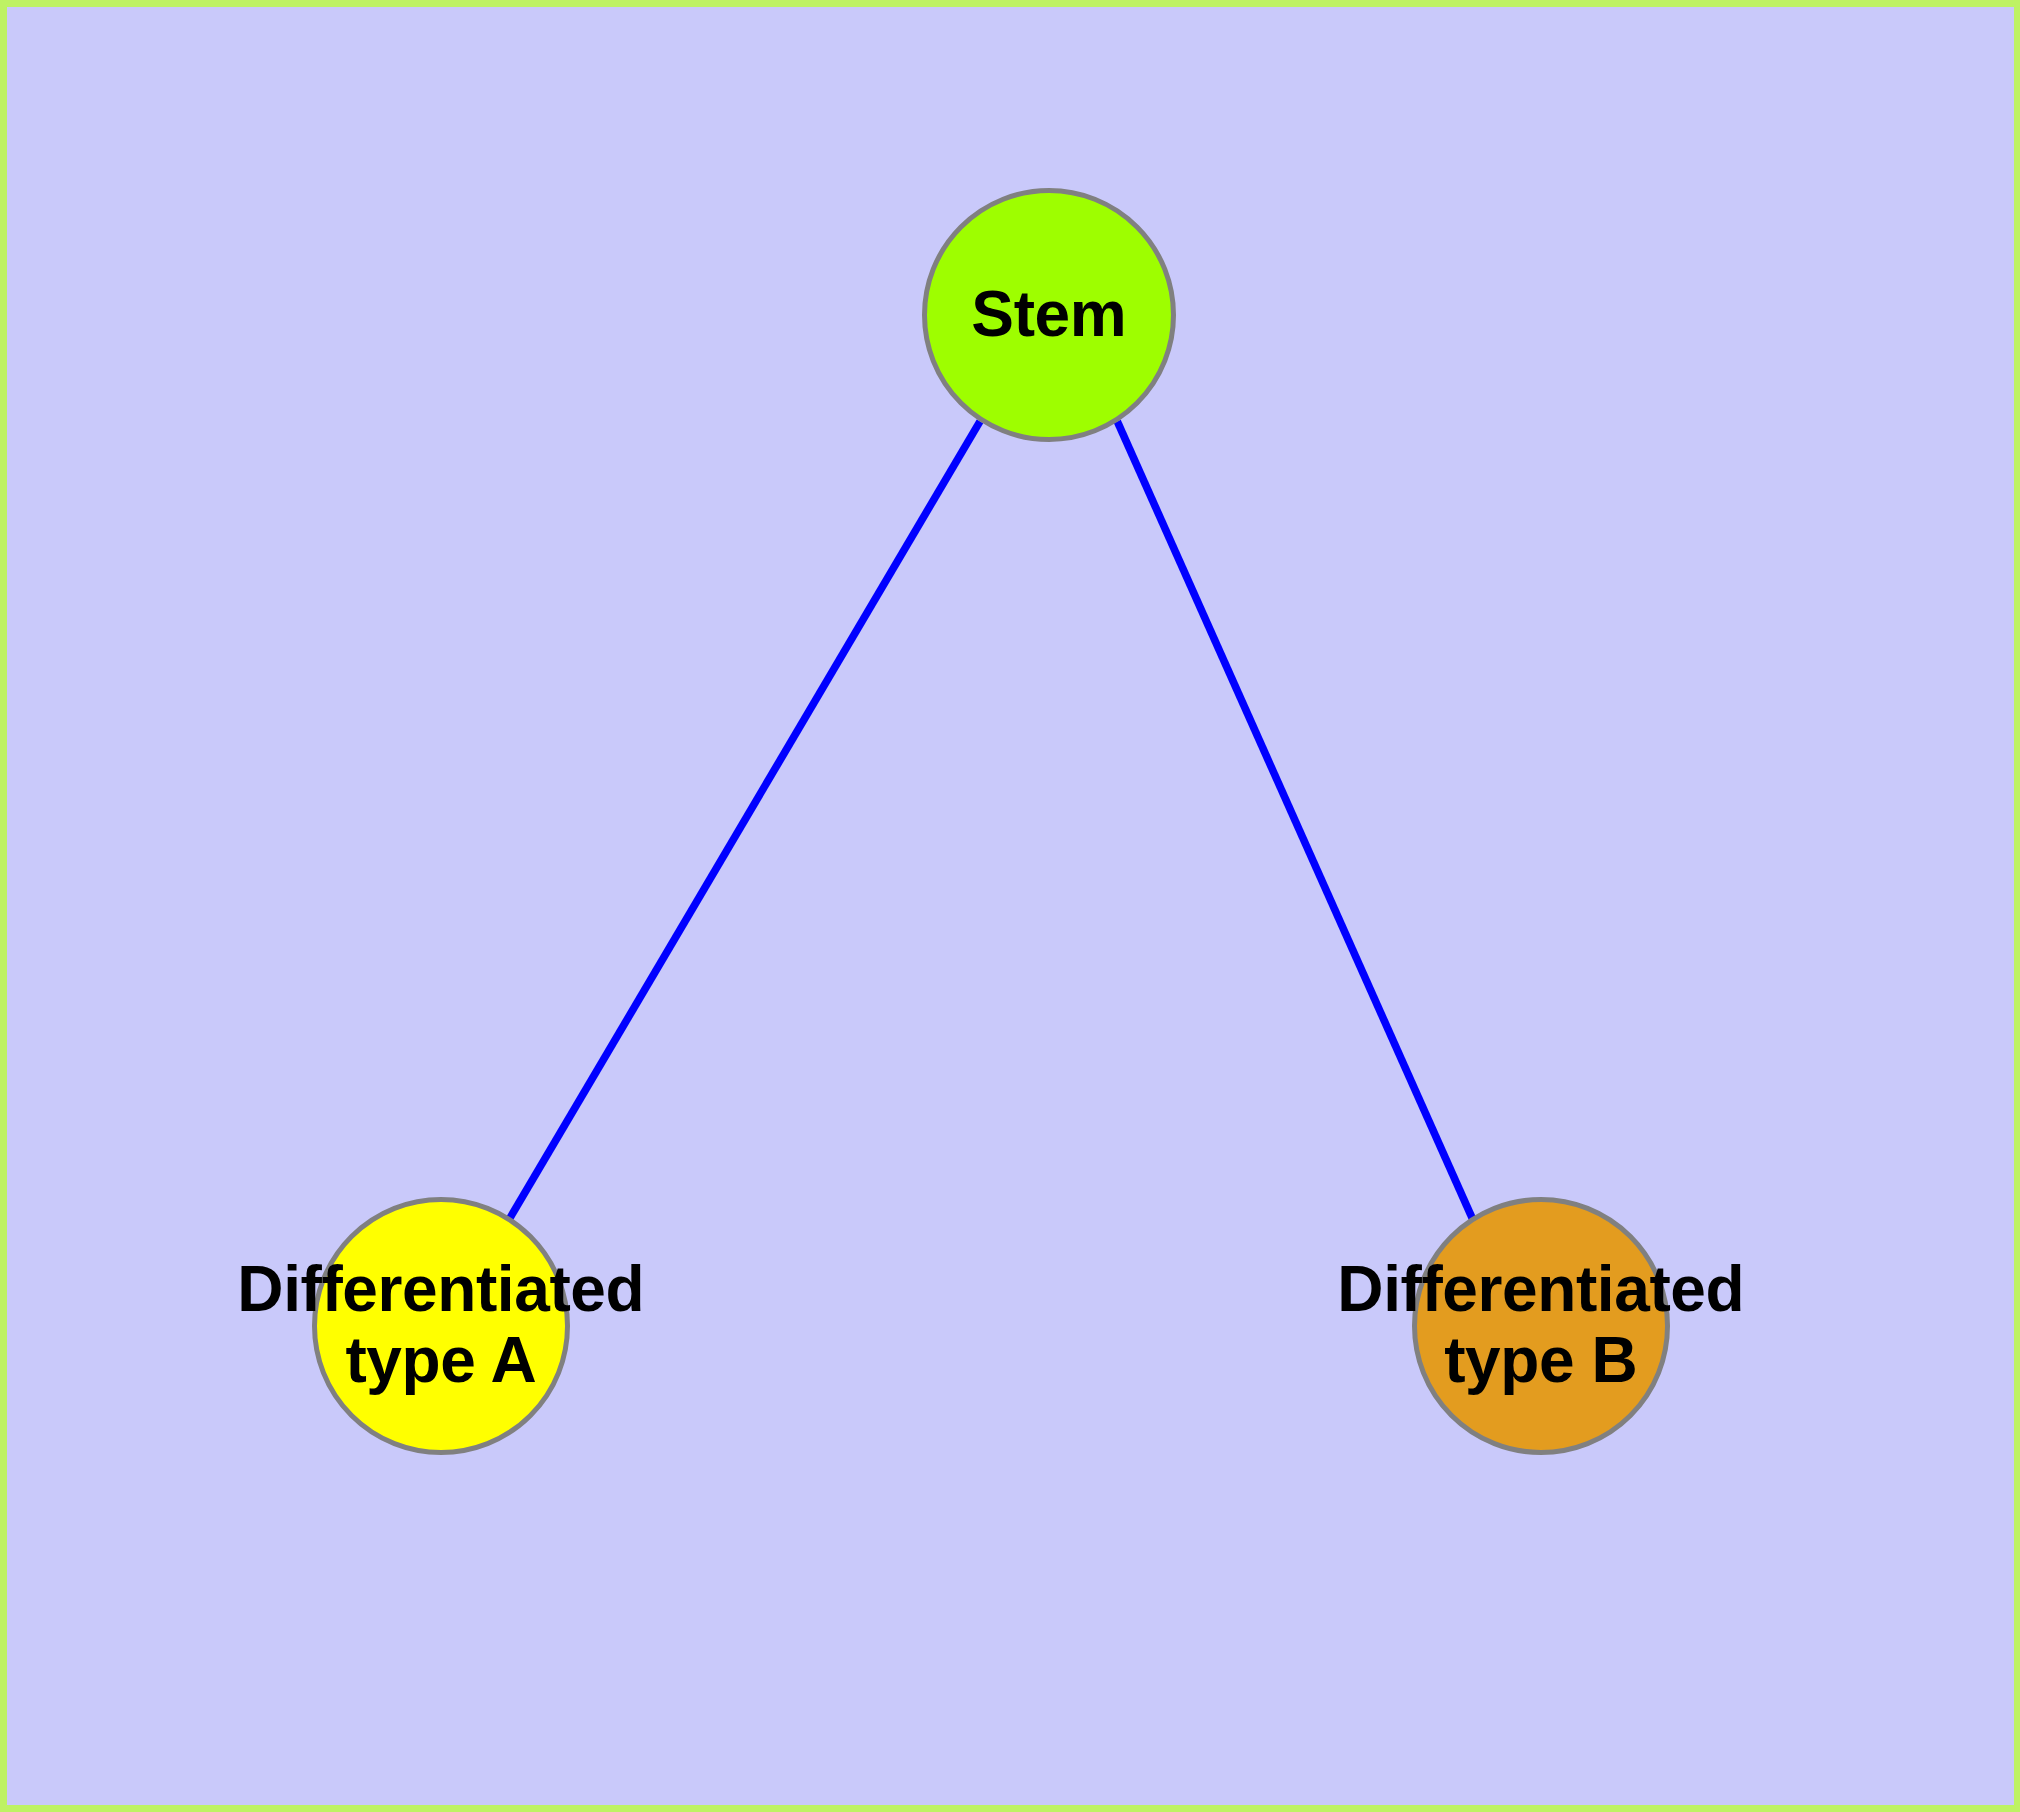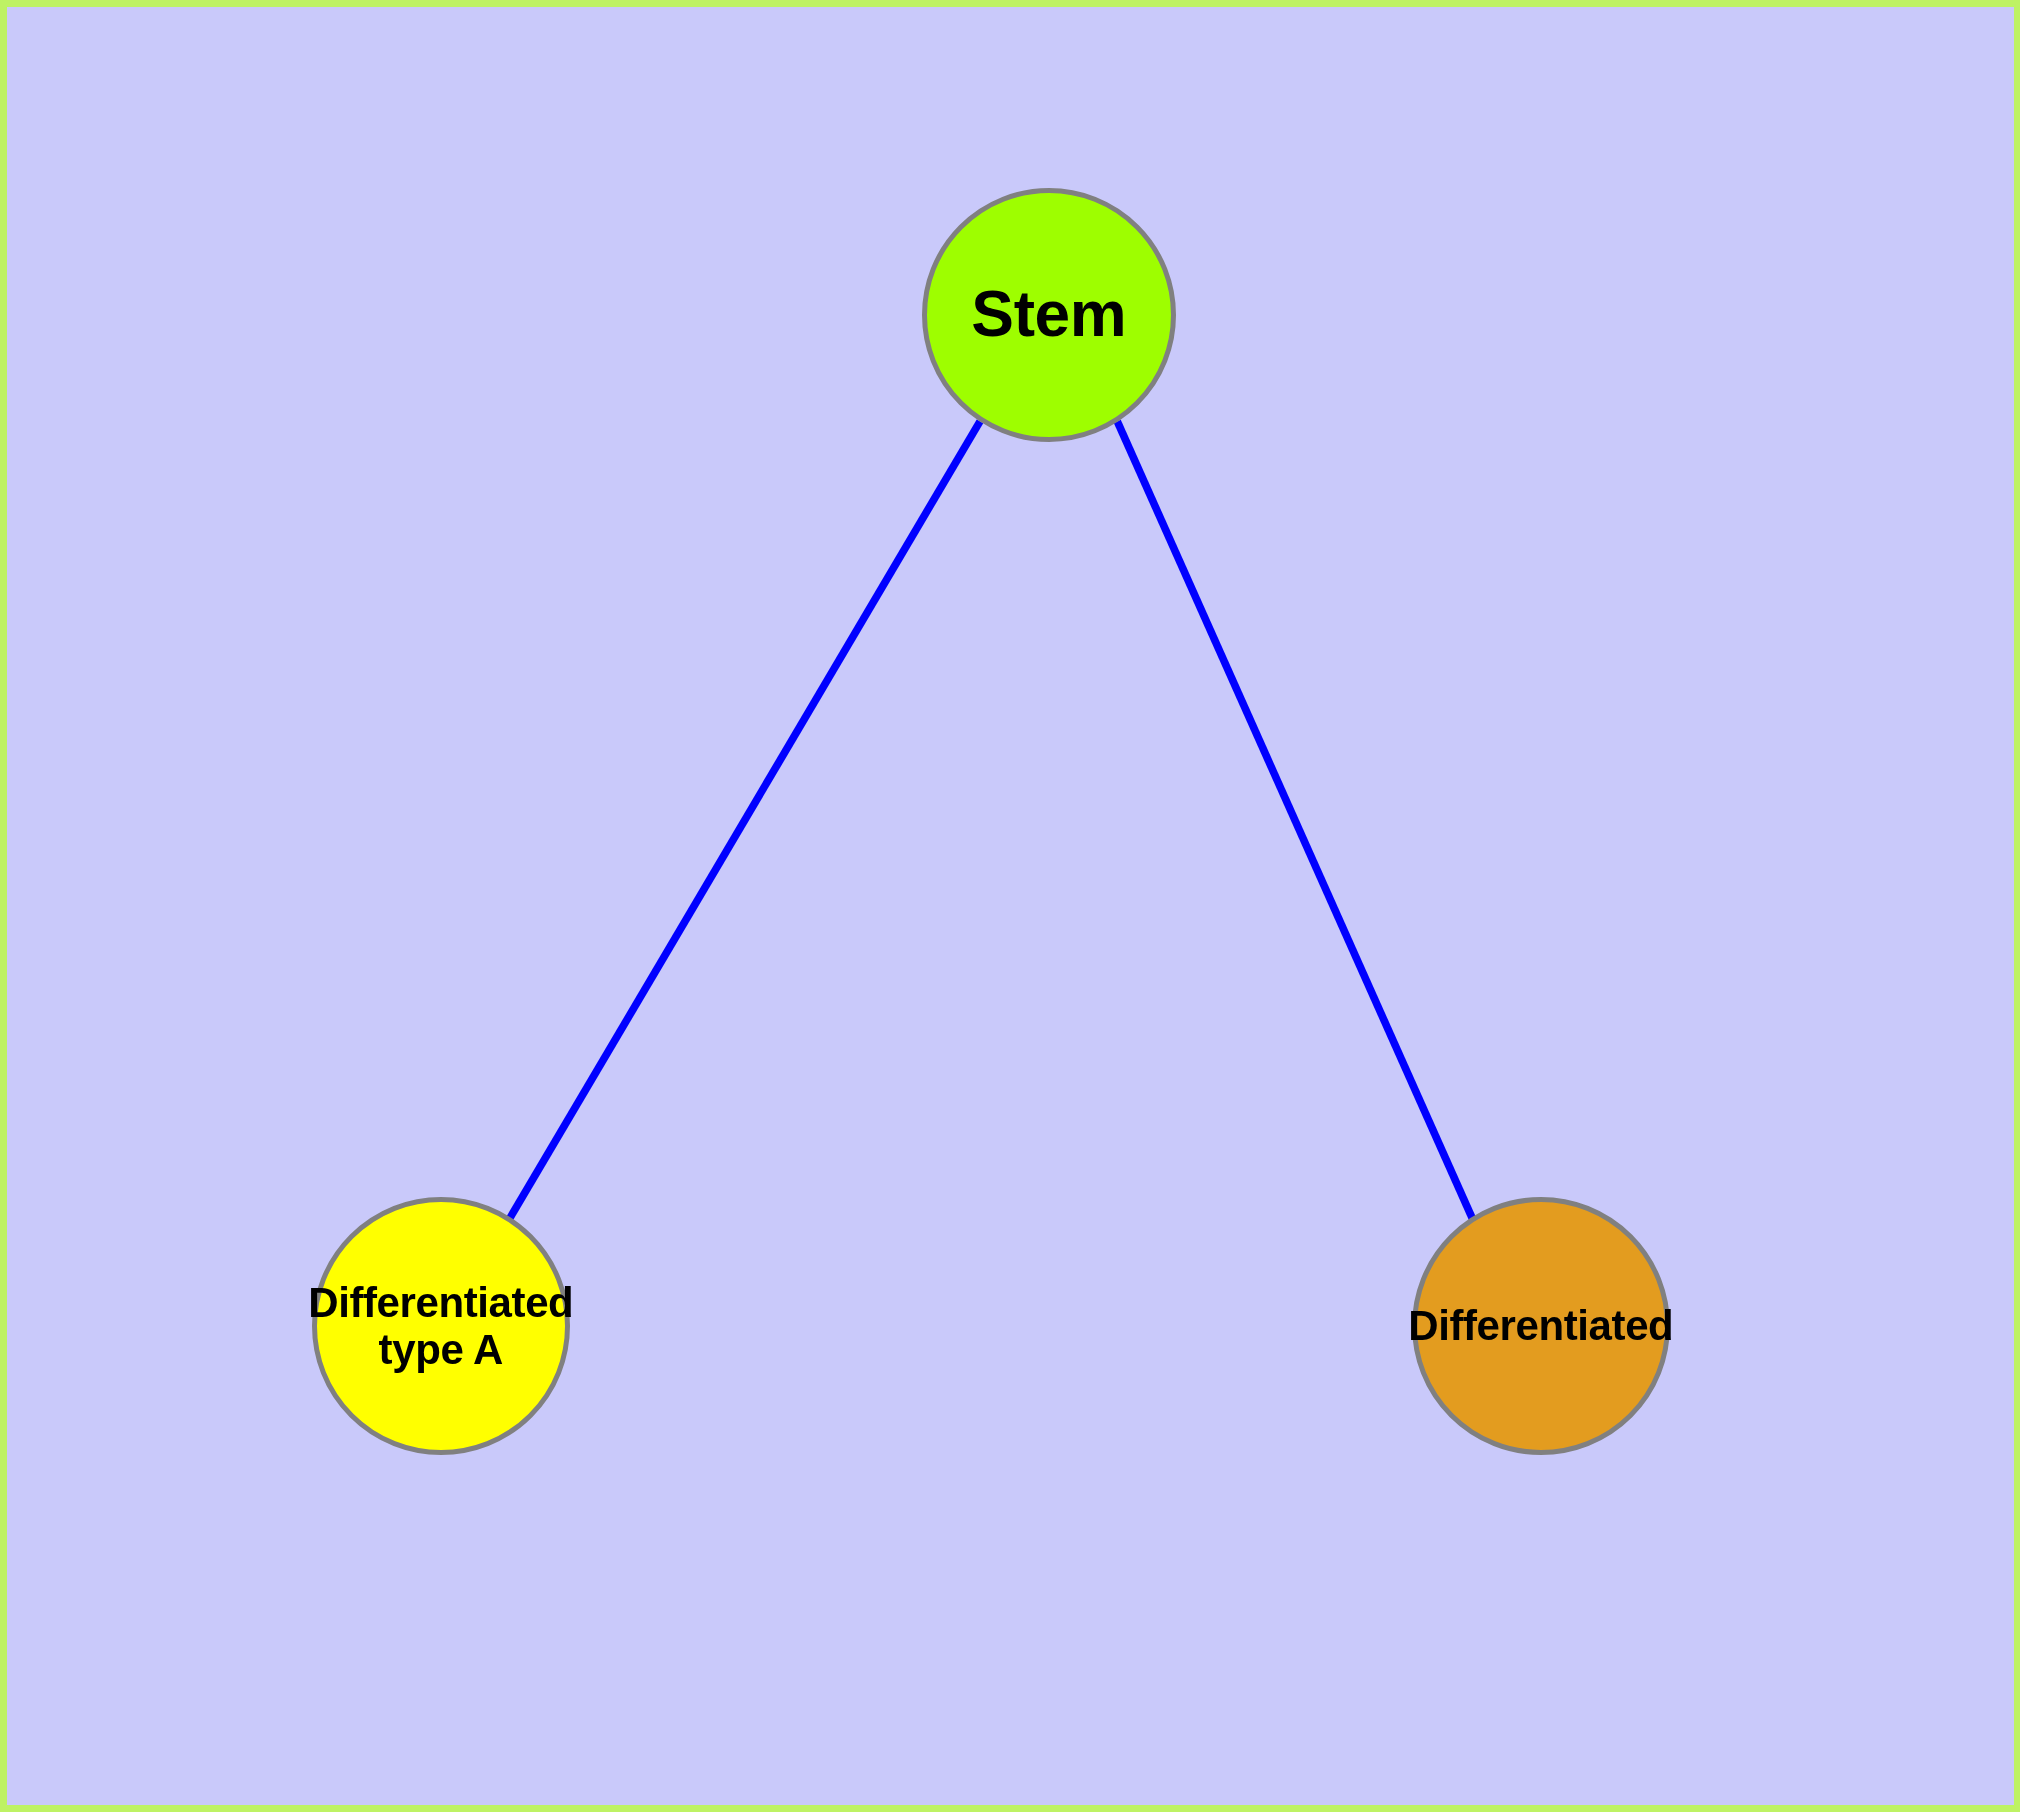--- a/index.html
+++ b/index.html
@@ -47,21 +47,21 @@
     transform: translate(-50%, -50%);
     white-space: nowrap;
     text-align: center;
     color: #000000;
     font-family: "Liberation Sans", sans-serif;
     font-weight: bold;
     line-height: 1.12;
     letter-spacing: -0.4px;
     pointer-events: none;
   }
-  .label-lg { font-size: 42px; }
+  .label-lg { font-size: 64px; }
   .label-md { font-size: 64px; }
 </style>
 </head>
 <body>
 
 <div id="canvas">
   <div id="plot-area">
 
     <svg id="edge-layer" viewBox="0 0 2368 2122" preserveAspectRatio="none">
       <line id="edge-0" x1="1148" y1="489" x2="593" y2="1430" stroke="#0000ff" stroke-width="9" stroke-linecap="butt"></line>
@@ -75,17 +75,18 @@
 
     <div class="graph-node" id="node-diff-a" style="left: 434px; top: 1319px; width: 258px; height: 258px; background: rgb(255, 255, 0); border-color: rgb(128, 128, 128); border-width: 5.1px;"></div>
     <div class="node-label label-lg" id="label-diff-a" style="left: 434px; top: 1319px; color: rgb(0, 0, 0);">
       <span>Differentiated</span><br>
       <span>type A</span>
     </div>
 
     <div class="graph-node" id="node-diff-b" style="left: 1534px; top: 1319px; width: 258px; height: 258px; background: rgb(227, 156, 31); border-color: rgb(128, 128, 128); border-width: 5.1px;"></div>
     <div class="node-label label-lg" id="label-diff-b" style="left: 1534px; top: 1319px; color: rgb(0, 0, 0);">
       <span>Differentiated</span><br>
+      <span>type B</span>
     </div>
 
   </div>
 </div>
 
 
 </body></html>

